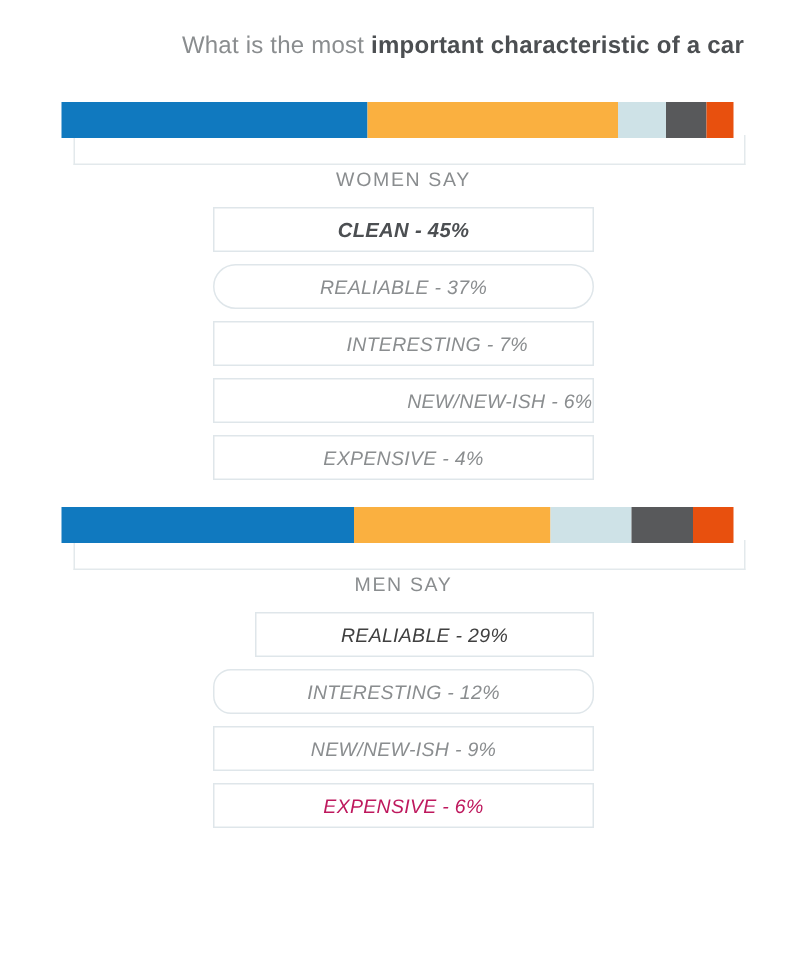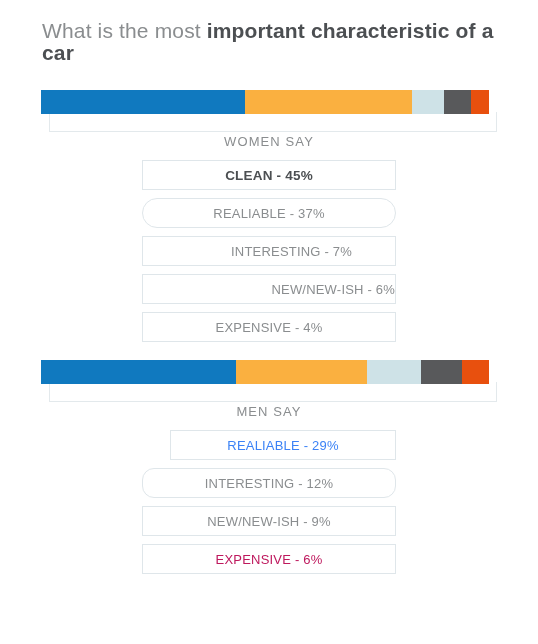--- a/index.html
+++ b/index.html
@@ -17,22 +17,22 @@
     position: relative;
     width: 538px;
     height: 644px;
     box-sizing: border-box;
   }
 
   
   .title {
     margin: 0;
     padding: 20px 42px 0 42px;
-    text-align: left;
-    font-size: 21px;
+    text-align: right;
+    font-size: 16px;
     line-height: 22px;
     font-weight: 400;
     color: #8a8d8f;
     letter-spacing: 0.15px;
   }
   .title .em {
     font-weight: 700;
     color: #4c4f52;
   }
 
@@ -81,20 +81,21 @@
     font-weight: 400;
   }
 
   
   .answer-list {
     margin: 0 auto;
     padding: 0;
     list-style: none;
     width: 254px;
     padding-top: 11px;
+    font-style: italic;
   }
   .answer-item {
     height: 30px;
     line-height: 30px;
     margin-bottom: 8px;
     border: 1px solid #dfe6ea;
     background: #ffffff;
     text-align: center;
     font-size: 13px;
     color: #85898c;
@@ -144,19 +145,19 @@
       <div class="seg" title="REALIABLE - 29%" style="width: 29.2929%; background: rgb(250, 176, 64);"></div>
       <div class="seg" title="INTERESTING - 12%" style="width: 12.1212%; background: rgb(206, 226, 231);"></div>
       <div class="seg" title="NEW/NEW-ISH - 9%" style="width: 9.09091%; background: rgb(88, 89, 91);"></div>
       <div class="seg" title="EXPENSIVE - 6%" style="width: 6.06061%; background: rgb(232, 80, 14);"></div>
     </div>
   </div>
 
   <p class="section-label" style="color: rgb(138, 141, 143);">MEN SAY</p>
 
   <ul class="answer-list">
-    <li class="answer-item" style="border-color: rgb(223, 230, 234); color: #3b82f6; margin-left: 28px;">REALIABLE - 29%</li>
+    <li class="answer-item" style="border-color: rgb(223, 230, 234); color: #404040; margin-left: 28px;">REALIABLE - 29%</li>
     <li class="answer-item" style="border-color: rgb(223, 230, 234); color: rgb(138, 141, 143); border-radius: 12px;">INTERESTING - 12%</li>
     <li class="answer-item" style="border-color: rgb(223, 230, 234); color: rgb(138, 141, 143);">NEW/NEW-ISH - 9%</li>
     <li class="answer-item" style="border-color: rgb(223, 230, 234); color: #be185d;">EXPENSIVE - 6%</li>
   </ul>
 
 </div>
 
 </body></html>

